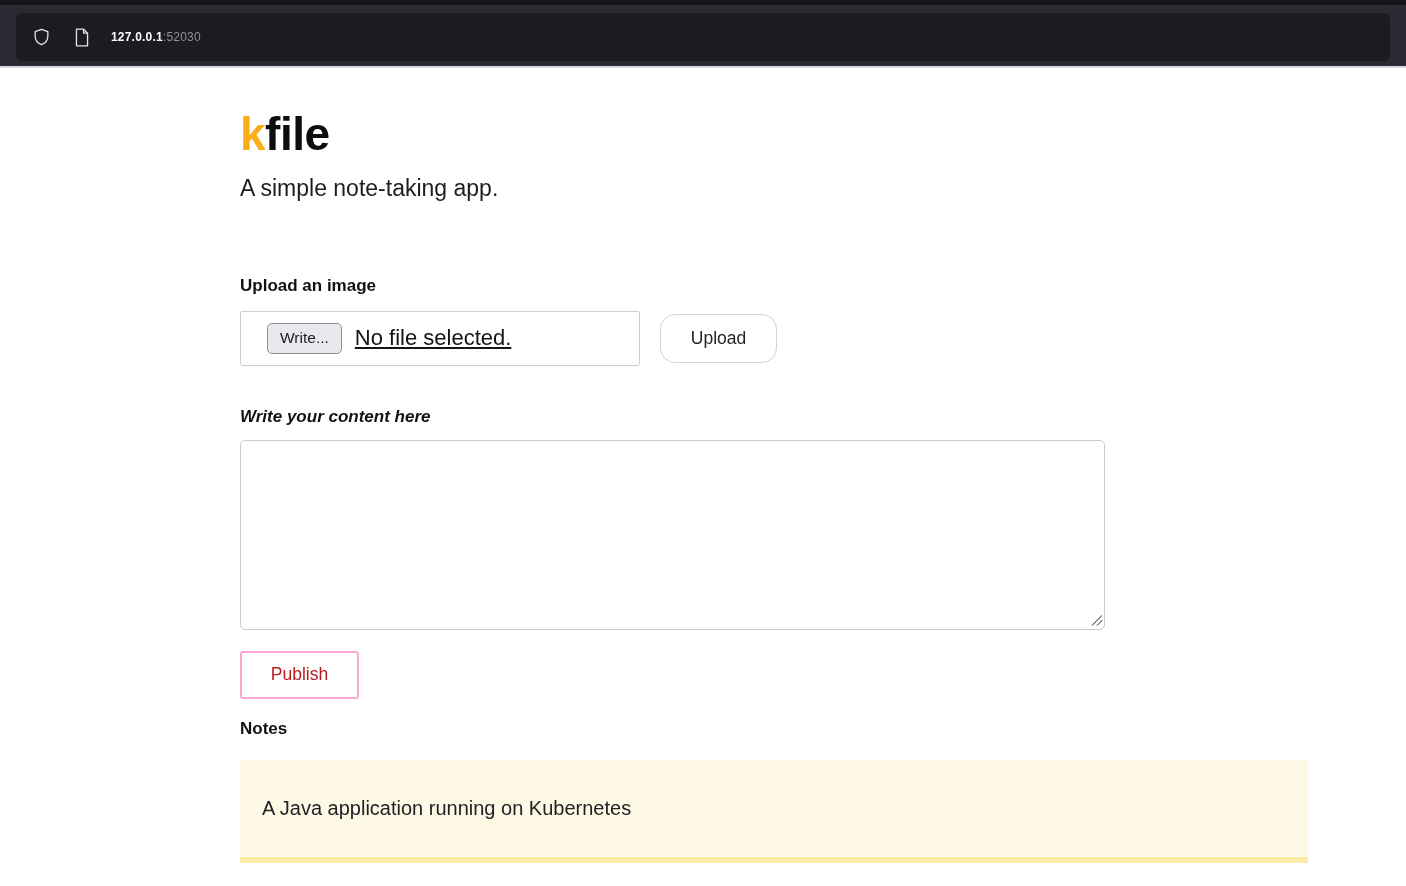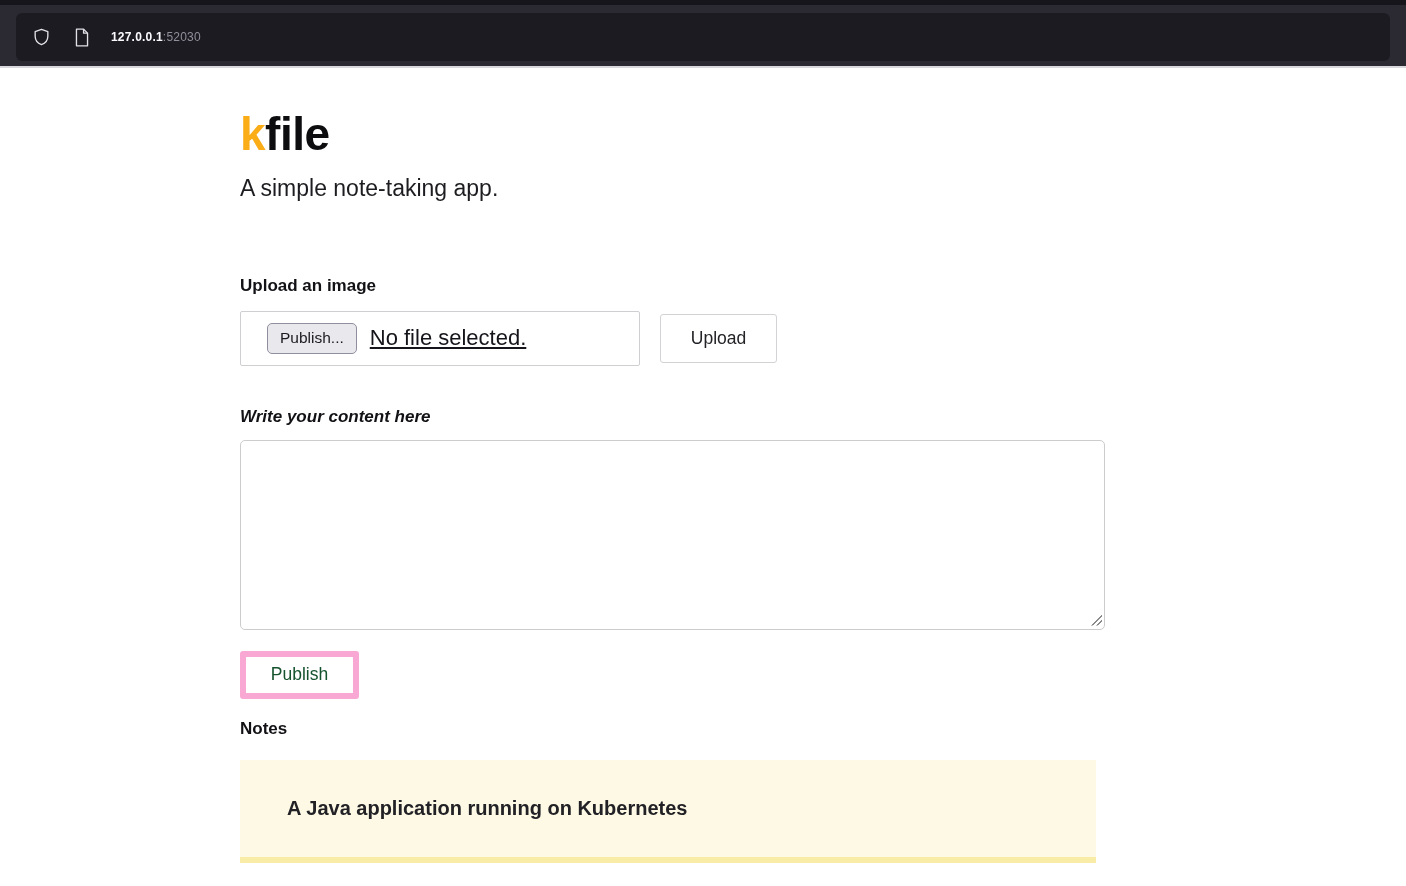--- a/index.html
+++ b/index.html
@@ -111,21 +111,21 @@
     font-size: 22px;
     color: #15141a;
     text-decoration: underline;
   }
   .upload-btn {
     margin-left: 20px;
     width: 117px;
     height: 49px;
     background: #ffffff;
     border: 1px solid #d3d3d7;
-    border-radius: 3px;
+    border-radius: 15px;
     font-family: "Liberation Sans", sans-serif;
     font-size: 17.5px;
     color: #232327;
     cursor: pointer;
   }
 
   .editor-label { margin-top: 41px; font-style: italic; }
 
   .textarea-wrap {
     position: relative;
@@ -160,40 +160,39 @@
     clip-path: polygon(100% 0, 100% 100%, 0 100%);
     cursor: nwse-resize;
   }
 
   .publish-btn {
     display: block;
     margin-top: 17px;
     width: 119px;
     height: 48px;
     background: #ffffff;
-    border: 6px solid #f9a8d4;
+    border: 2px solid #f9a8d4;
     border-radius: 3px;
     font-family: "Liberation Sans", sans-serif;
     font-size: 17.5px;
-    color: #14532d;
+    color: #b91c1c;
     cursor: pointer;
   }
 
   .notes-heading { margin-top: 20px; }
 
   .note-card {
     margin-top: 21px;
-    width: 856px;
+    width: 1068px;
     height: 103px;
     background: #fdf9e4;
     border-bottom: 6px solid #f8eca6;
     display: flex;
     align-items: center;
-    padding-left: 47px;
-    font-weight: bold;
+    padding-left: 22px;
   }
   .note-text {
     font-size: 20px;
     color: #222226;
   }
 </style>
 </head>
 <body>
 
 <div class="chrome">
@@ -217,21 +216,21 @@
 <div class="page">
 
   <h1 class="logo"><span class="accent">k</span><span>file</span></h1>
 
   <p class="tagline">A simple note-taking app.</p>
 
   <div class="section-label upload-label">Upload an image</div>
 
   <div class="upload-row">
     <div class="file-input">
-      <button class="browse-btn">Publish...</button>
+      <button class="browse-btn">Write...</button>
       <span class="no-file">No file selected.</span>
     </div>
     <button class="upload-btn">Upload</button>
   </div>
 
   <div class="section-label editor-label">Write your content here</div>
 
   <div class="textarea-wrap">
     <textarea class="content-textarea" aria-label="Write your content here" style=""></textarea>
     <div class="resize-handle"></div>

